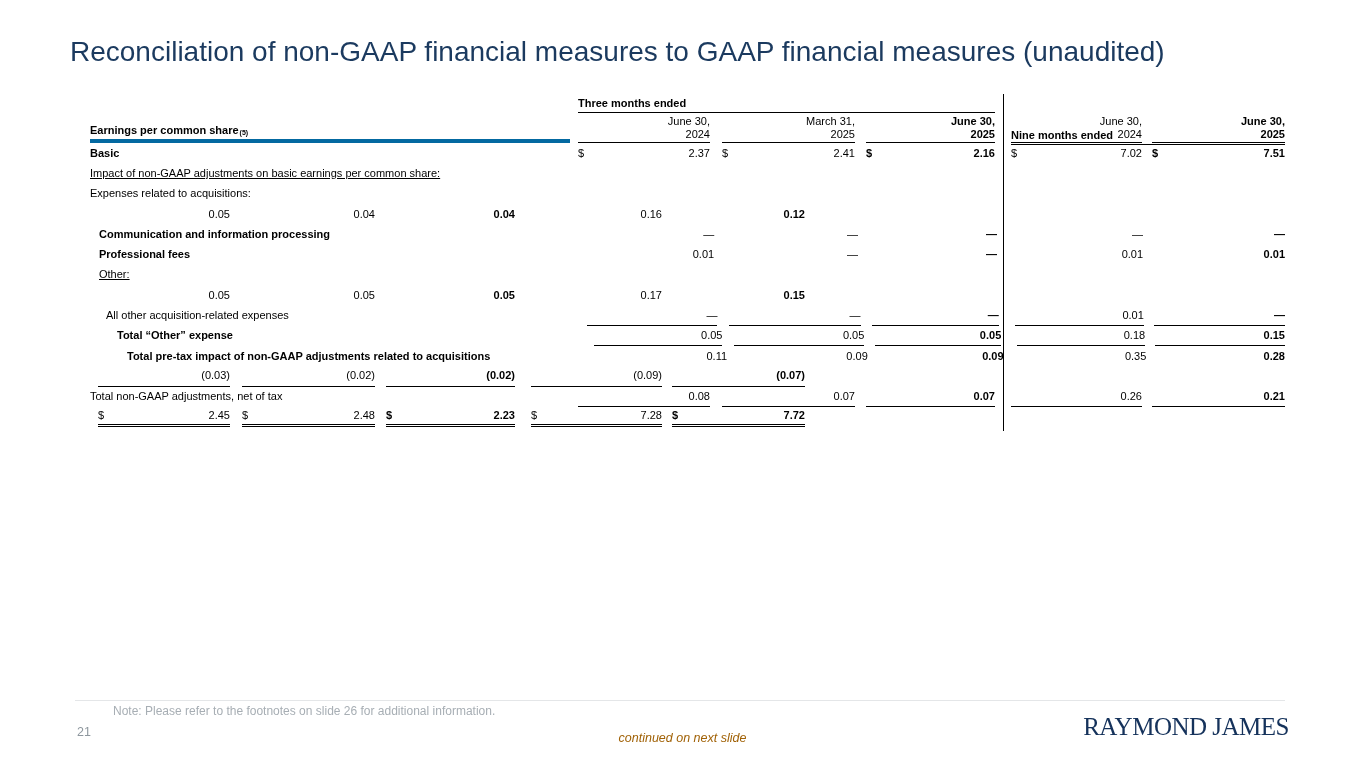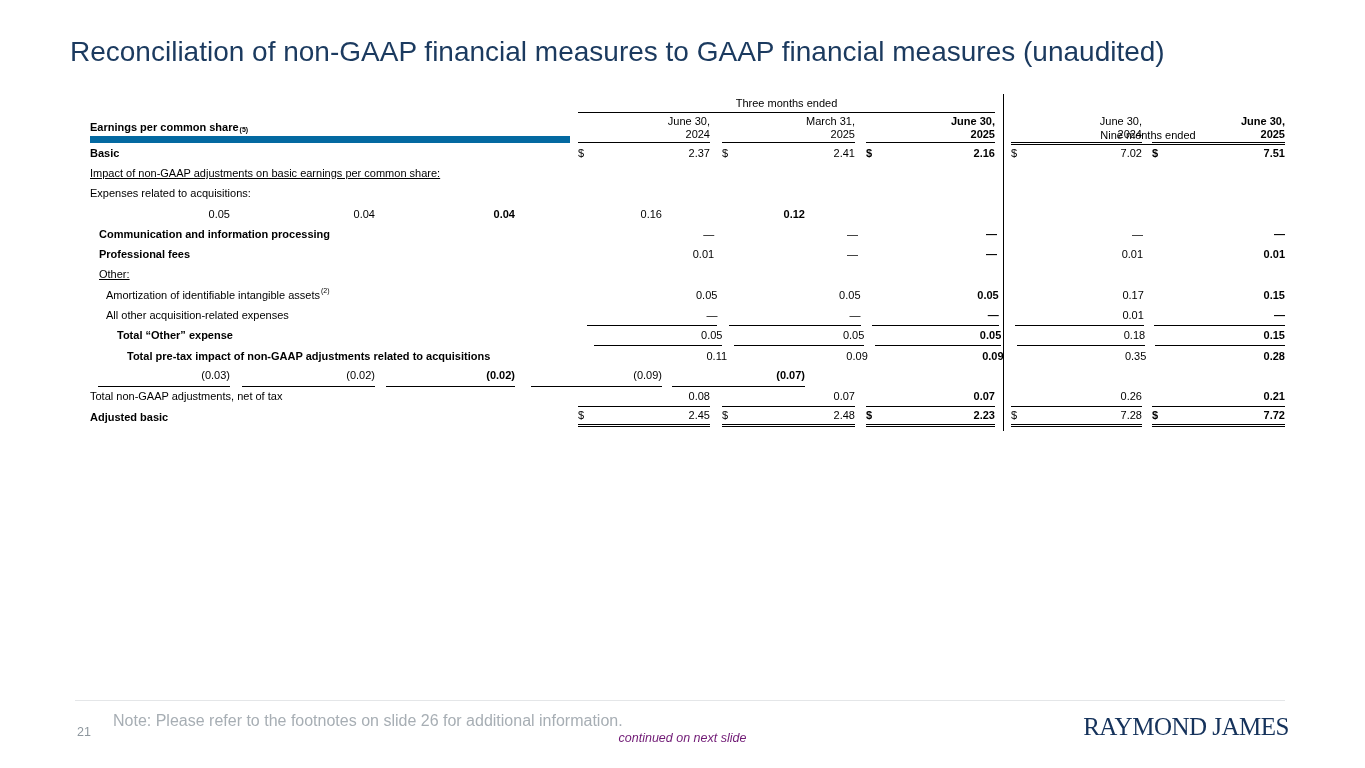--- a/index.html
+++ b/index.html
@@ -11,25 +11,25 @@
     position:absolute;left:70px;top:36px;width:1240px;
     font-size:28px;font-weight:400;color:var(--title_navy,#1b3a5f);
     white-space:nowrap;
   }
   
   .table{position:absolute;left:90px;top:97px;width:1195px;font-size:11px;line-height:13px;}
   .vdiv{position:absolute;left:913px;top:-3px;width:1px;height:337px;background:#000;}
   .grouprow{display:flex;height:16px;}
   .gspacer{width:488px;}
   .ggap{width:16px;}
-  .ghead{text-align:center;font-weight:normal;border-bottom:1px solid #000;height:15px;}
+  .ghead{text-align:left;font-weight:bold;border-bottom:1px solid #000;height:15px;}
   .g3{width:417px;}
   .g9{width:274px;margin-top:32px;}
   .colheadrow{display:flex;height:30px;}
-  .lhead{width:480px;border-bottom:7px solid #0369a1;display:flex;align-items:flex-end;font-weight:bold;padding-bottom:2px;}
+  .lhead{width:480px;border-bottom:4px solid #0369a1;display:flex;align-items:flex-end;font-weight:bold;padding-bottom:2px;}
   .dhead{display:flex;flex-direction:column;justify-content:flex-end;align-items:flex-end;border-bottom:1px solid #000;padding-bottom:1px;}
   .c1{margin-left:8px;width:132px;}
   .c2{margin-left:12px;width:133px;}
   .c3{margin-left:11px;width:129px;}
   .c4{margin-left:16px;width:131px;}
   .c5{margin-left:10px;width:133px;}
   .trow{display:flex;height:20.3px;}
   .tlabel{width:480px;display:flex;align-items:center;white-space:nowrap;}
   .ind1{padding-left:9px;}
   .ind2{padding-left:16px;}
@@ -38,23 +38,23 @@
   .b{font-weight:bold;}
   .u{text-decoration:underline;}
   sup,.sup{font-size:7px;line-height:0;position:relative;top:-4px;margin-left:1px;}
   .tcell{display:flex;justify-content:space-between;align-items:center;height:100%;box-sizing:border-box;}
   .ru{border-bottom:1px solid #000;}
   .rd{border-bottom:3px double #000;}
   .d{text-align:left;}
   .v{text-align:right;}
   
   .rule{position:absolute;left:75px;top:700px;width:1210px;height:1px;background:var(--rule_gray,#e4e6e8);}
-  .note{position:absolute;left:113px;top:704px;font-size:16px;color:var(--note_gray,#a7aeb4);margin-top:8px;}
+  .note{position:absolute;left:113px;top:704px;font-size:12px;color:var(--note_gray,#a7aeb4);}
   .pagenum{position:absolute;left:77px;top:725px;font-size:12.5px;color:#8e979e;text-align:right;}
-  .continued{position:absolute;left:0;top:731px;width:1365px;text-align:center;font-size:12.5px;font-style:italic;color:#701a75;}
+  .continued{position:absolute;left:0;top:731px;width:1365px;text-align:center;font-size:12.5px;font-style:italic;color:#a16207;}
   .logo{
     position:absolute;right:76px;top:713px;
     font-family:"Liberation Serif",serif;font-weight:normal;font-size:25px;
     color:var(--logo_navy,#15325b);letter-spacing:-0.5px;white-space:nowrap;
   }
 </style>
 </head>
 <body>
 
 <div class="slide">
@@ -205,24 +205,20 @@
             <span class="d"></span>
             <span class="v">0.01</span>
           </div>
         </div>
         <div class="trow">
           <div class="tlabel ind1">
             <span class="u">Other:</span>
           </div>
         </div>
         <div class="trow">
-          <div class="tlabel ind2">
-            <span class="">Amortization of identifiable intangible assets</span>
-            <span class="sup">(2)</span>
-          </div>
           <div class="tcell c1">
             <span class="d"></span>
             <span class="v">0.05</span>
           </div>
           <div class="tcell c2">
             <span class="d"></span>
             <span class="v">0.05</span>
           </div>
           <div class="tcell c3 b">
             <span class="d"></span>
@@ -353,23 +349,20 @@
           <div class="tcell c4 ru">
             <span class="d"></span>
             <span class="v">0.26</span>
           </div>
           <div class="tcell c5 b ru">
             <span class="d"></span>
             <span class="v">0.21</span>
           </div>
         </div>
         <div class="trow">
-          <div class="tlabel">
-            <span class="b ">Adjusted basic</span>
-          </div>
           <div class="tcell c1 rd">
             <span class="d">$</span>
             <span class="v">2.45</span>
           </div>
           <div class="tcell c2 rd">
             <span class="d">$</span>
             <span class="v">2.48</span>
           </div>
           <div class="tcell c3 b rd">
             <span class="d">$</span>

